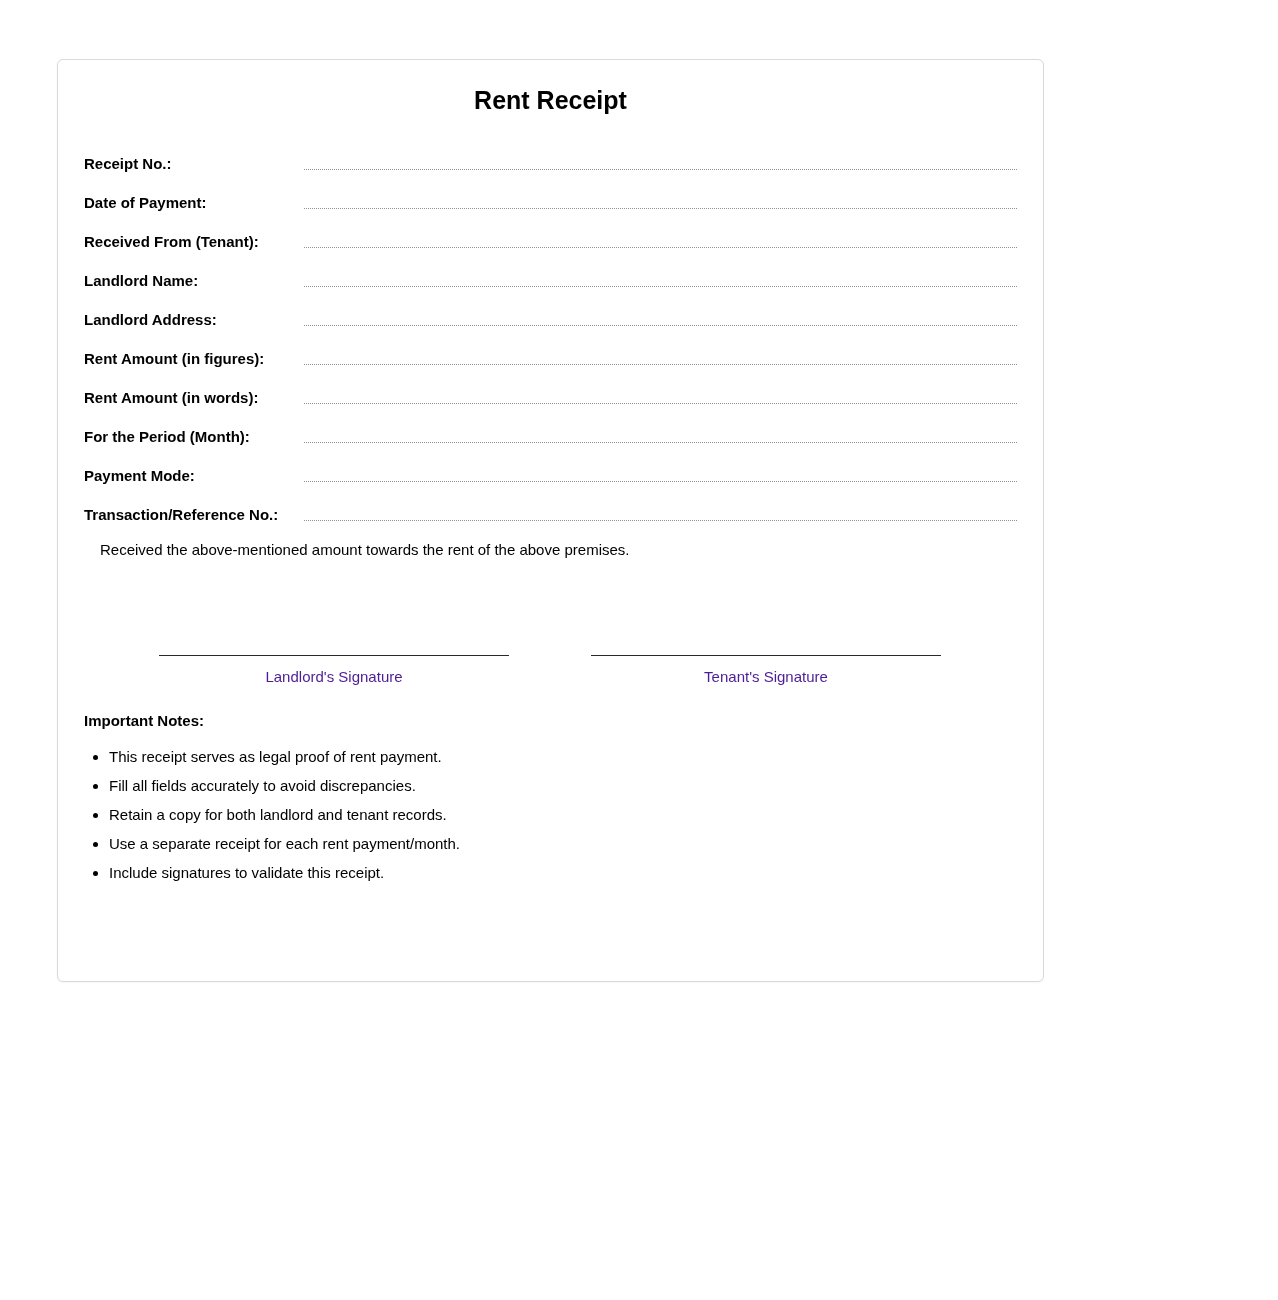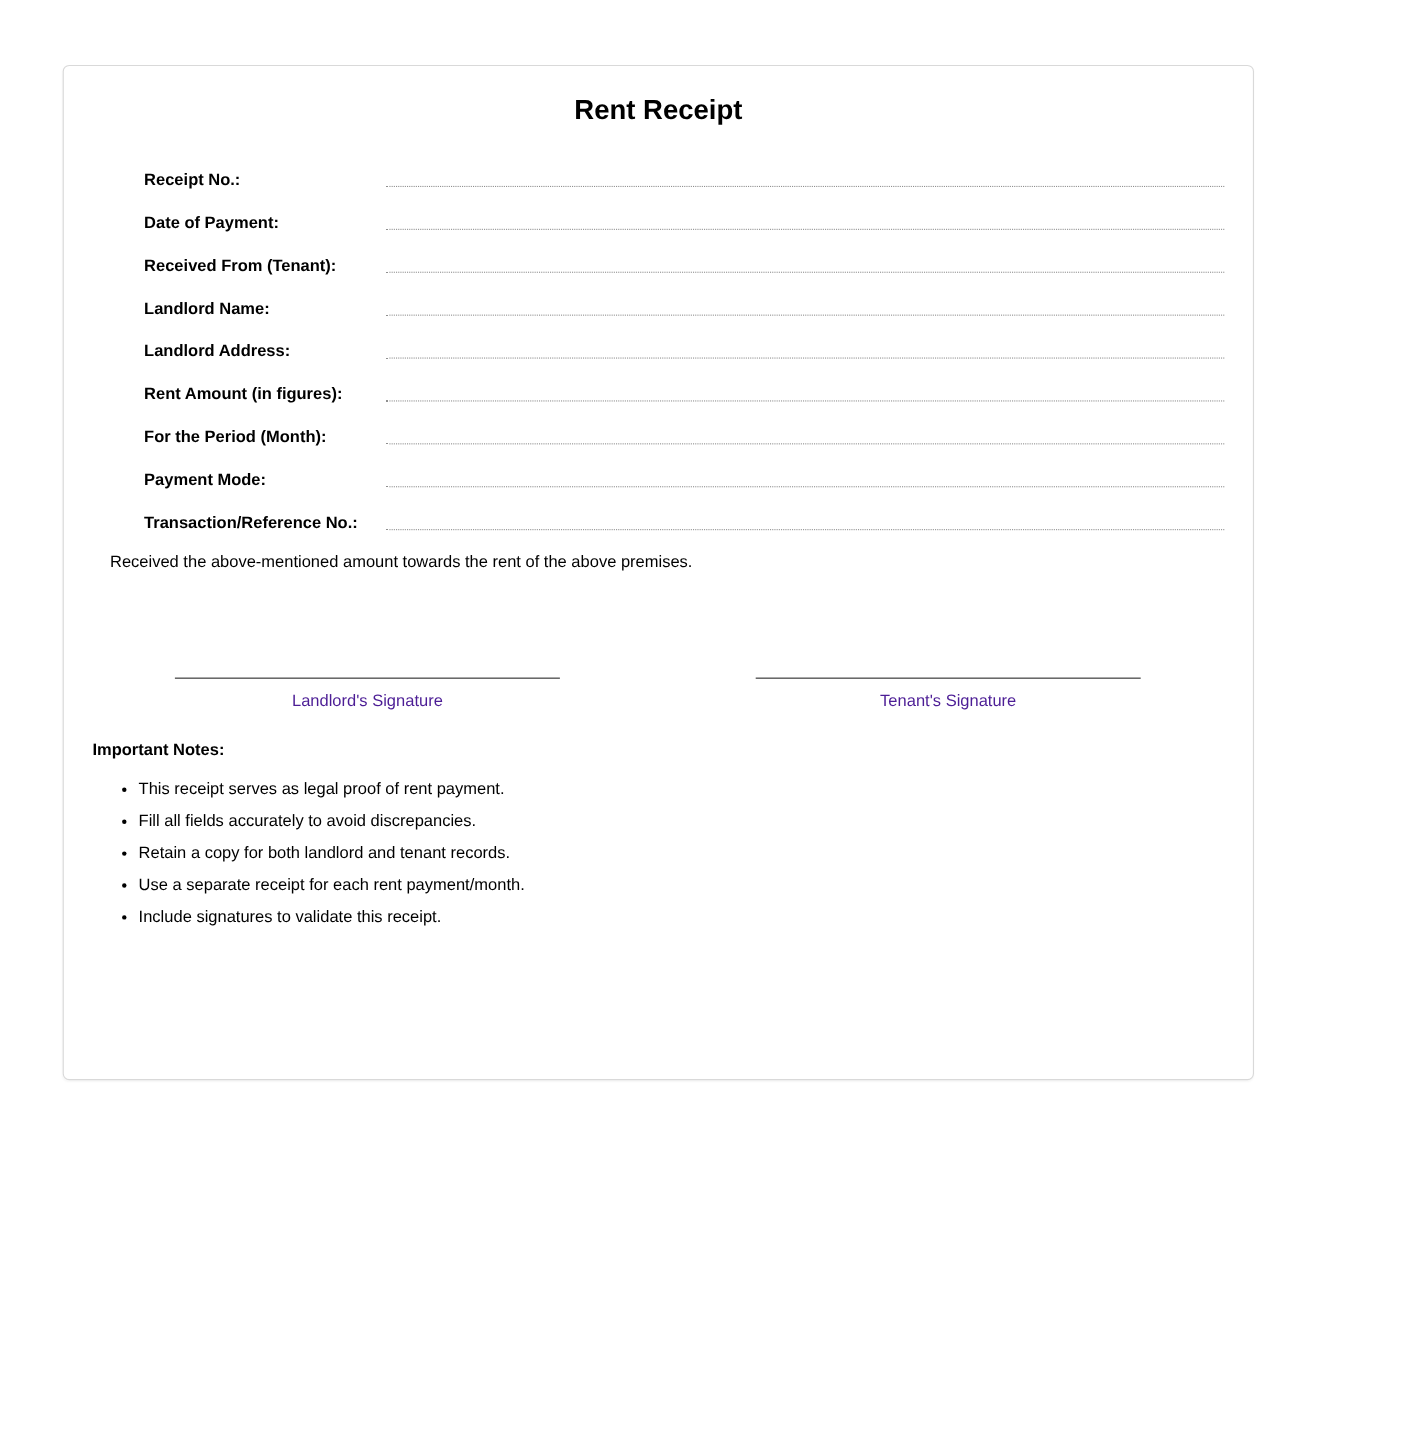--- a/index.html
+++ b/index.html
@@ -8,21 +8,21 @@
     background: #ffffff;
     font-family: "Liberation Sans", sans-serif;
     color: #000000;
   }
   body { height: 1300px; position: relative; }
 
   .card {
     position: absolute;
     left: 57px;
     top: 59px;
-    width: 1083px;
+    width: 987px;
     height: 923px;
     background: #ffffff;
     border: 1px solid #d9d9d9;
     border-radius: 6px;
     box-shadow: 0 1px 2px rgba(0,0,0,0.04);
     padding: 26px;
   }
 
   .doc-title {
     text-align: center;
@@ -32,21 +32,20 @@
   }
 
   .fields {
     margin-top: 37px;
   }
   .field-row {
     display: flex;
     align-items: flex-end;
     height: 22px;
     margin-bottom: 17px;
-    margin-left: 47px;
   }
   .field-label {
     flex: 0 0 220px;
     font-size: 15px;
     font-weight: bold;
     line-height: 18px;
     white-space: nowrap;
   }
   .field-blank {
     flex: 1 1 auto;
@@ -91,21 +90,20 @@
   }
   .notes-list {
     margin-top: 18px;
     padding-left: 25px;
     list-style: disc;
   }
   .notes-list li {
     font-size: 15px;
     line-height: 18px;
     margin-bottom: 11px;
-    margin-left: 17px;
   }
 </style>
 </head>
 <body>
 
 <div class="card">
 
   <h1 class="doc-title">Rent Receipt</h1>
 
   <div class="fields">
@@ -124,20 +122,24 @@
     <div class="field-row">
       <span class="field-label">Landlord Name:</span>
       <span class="field-blank"></span>
     </div>
     <div class="field-row">
       <span class="field-label">Landlord Address:</span>
       <span class="field-blank"></span>
     </div>
     <div class="field-row">
       <span class="field-label">Rent Amount (in figures):</span>
+      <span class="field-blank"></span>
+    </div>
+    <div class="field-row">
+      <span class="field-label">Rent Amount (in words):</span>
       <span class="field-blank"></span>
     </div>
     <div class="field-row">
       <span class="field-label">For the Period (Month):</span>
       <span class="field-blank"></span>
     </div>
     <div class="field-row">
       <span class="field-label">Payment Mode:</span>
       <span class="field-blank"></span>
     </div>

